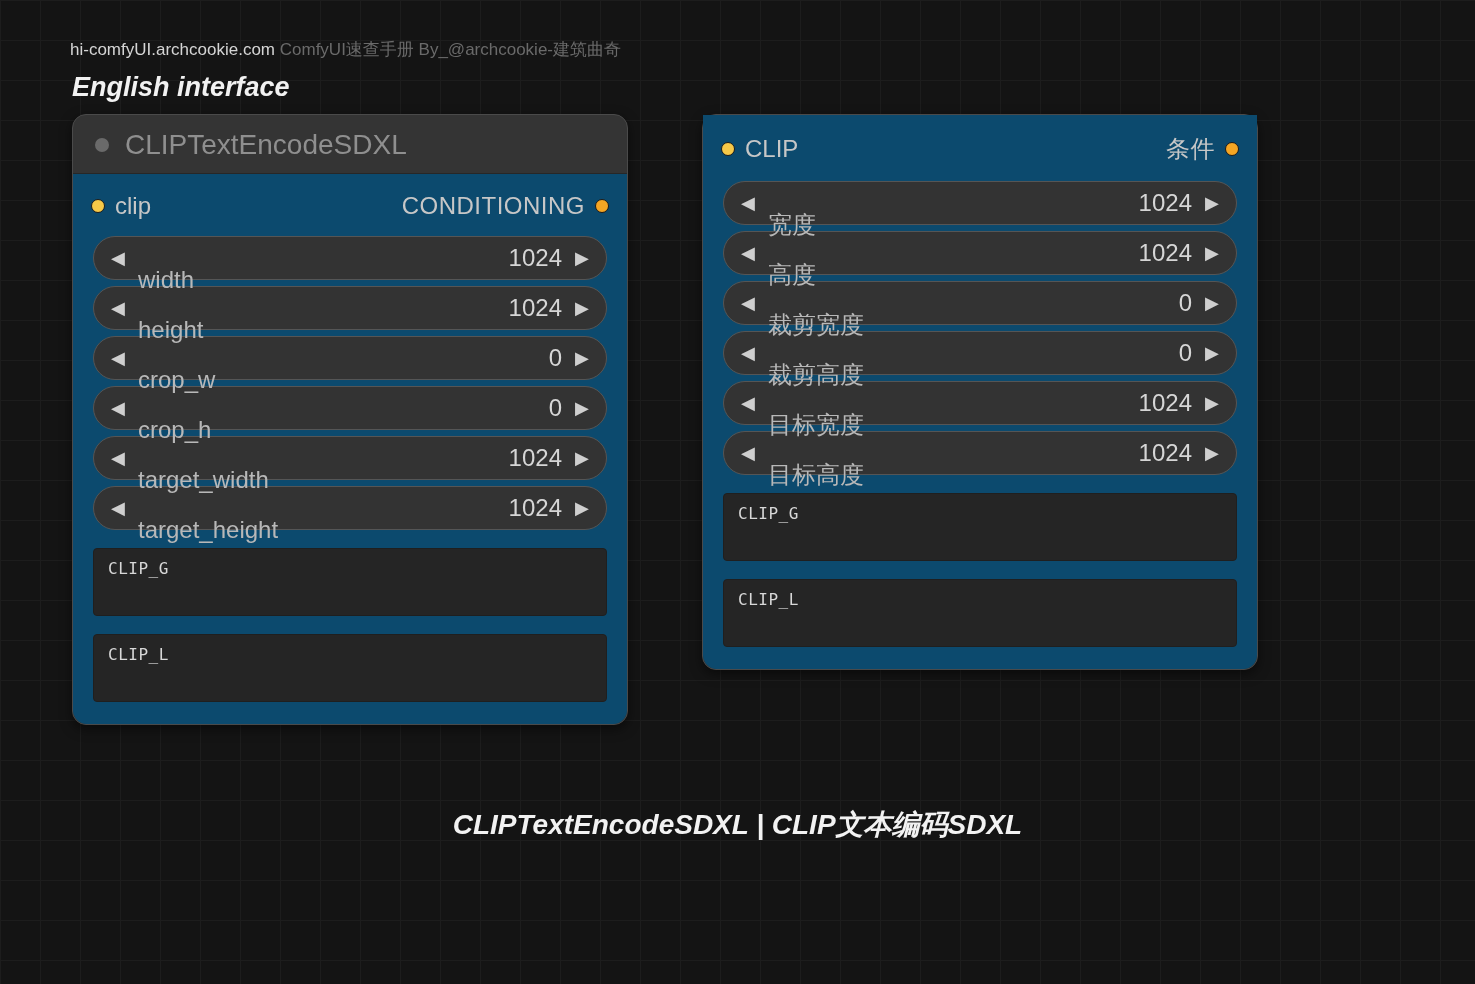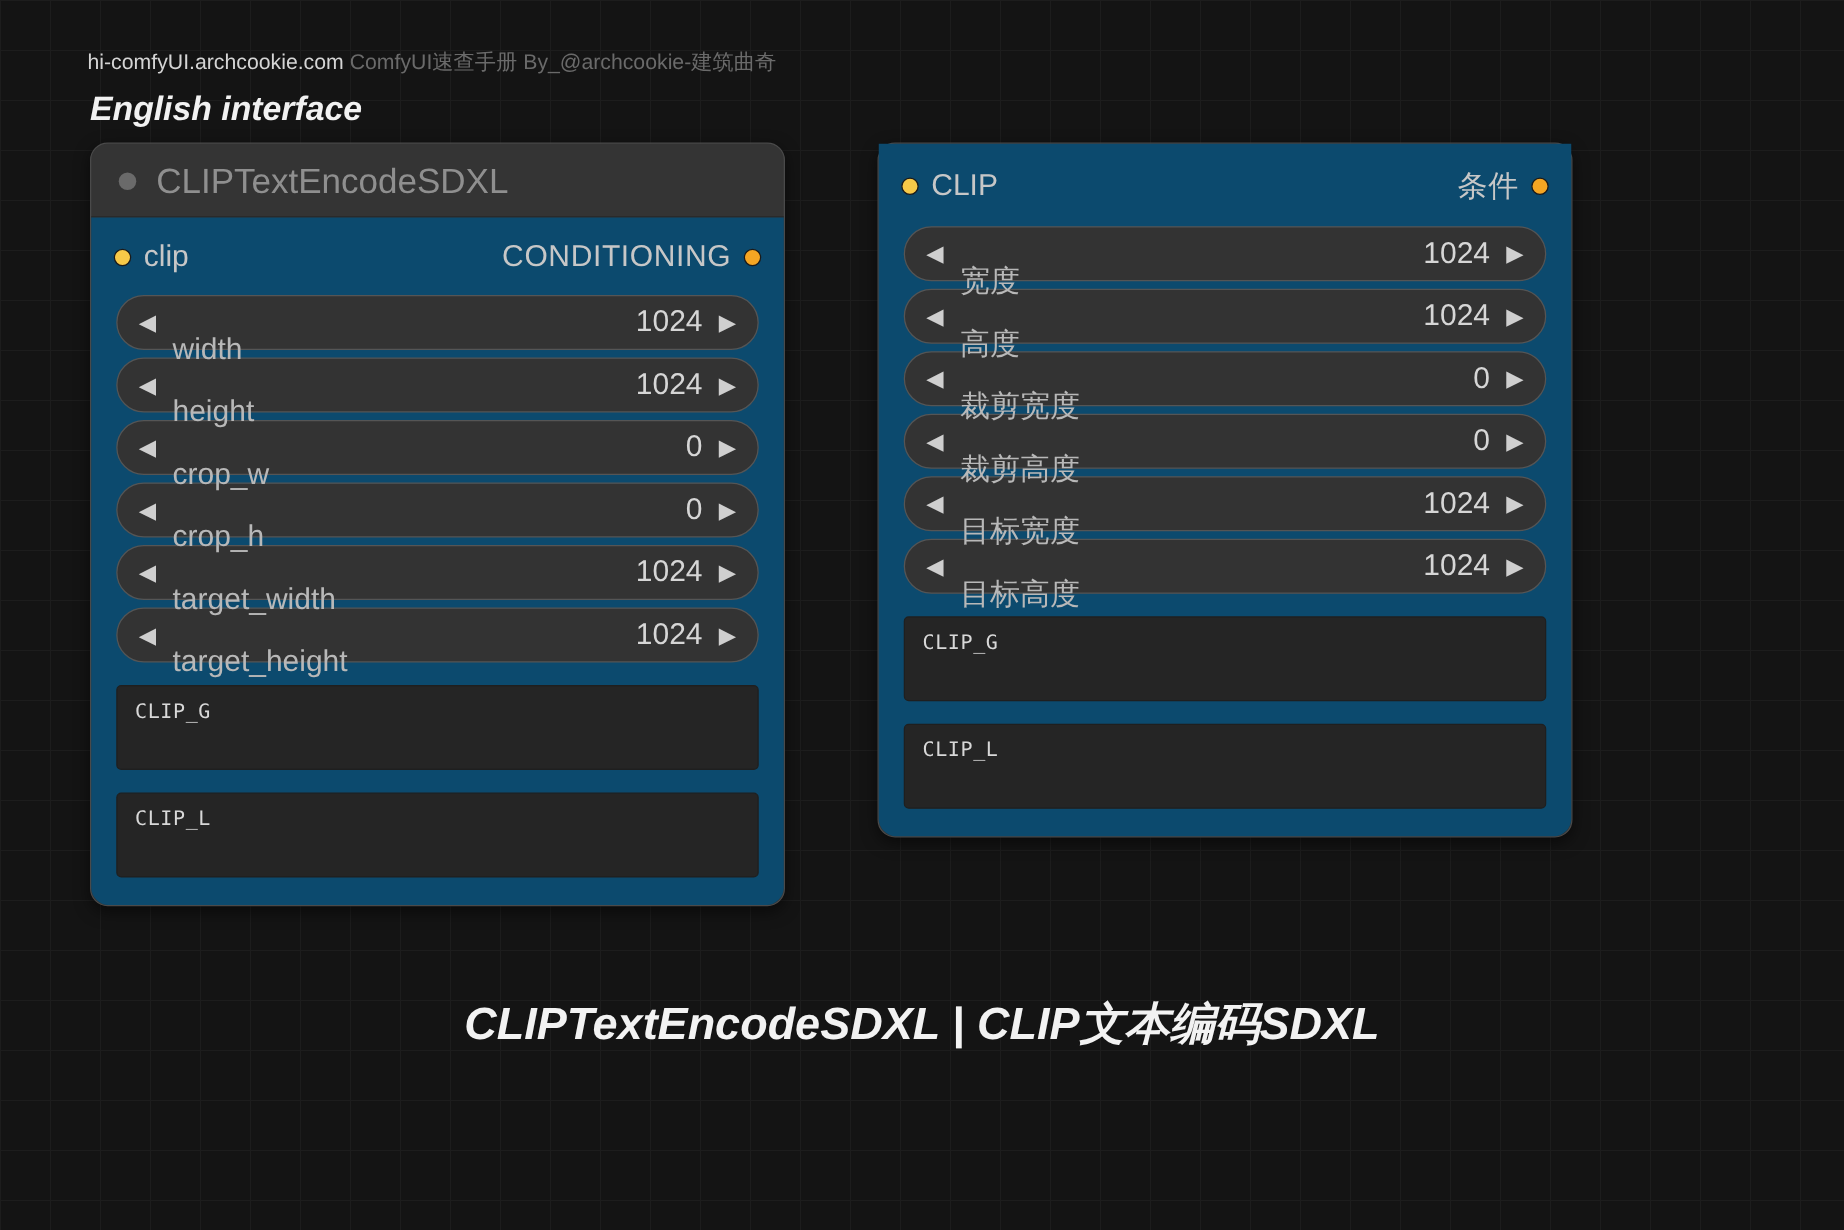--- a/index.html
+++ b/index.html
@@ -125,21 +125,21 @@
   letter-spacing: 0.5px;
 }
 
 .footer-caption {
   position: absolute;
   bottom: 140px;
   left: 0; right: 0;
   text-align: center;
   font-style: italic;
   font-weight: 600;
-  font-size: 36px;
+  font-size: 28px;
   color: #f2f2f2;
 }
 </style>
 </head>
 <body>
 
 <div class="watermark">
   <span class="site">hi-comfyUI.archcookie.com</span><span> ComfyUI速查手册 By_@archcookie-建筑曲奇</span>
 </div>
 

